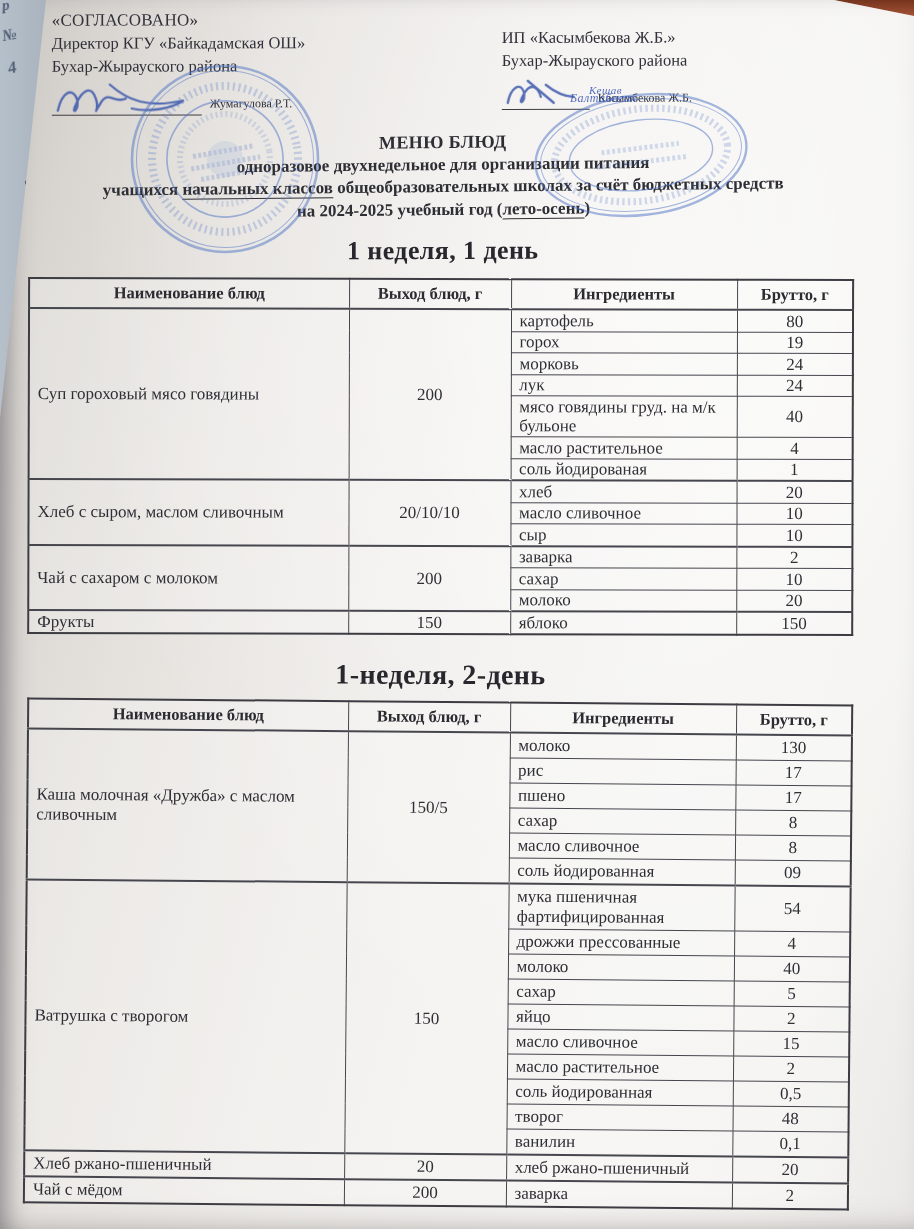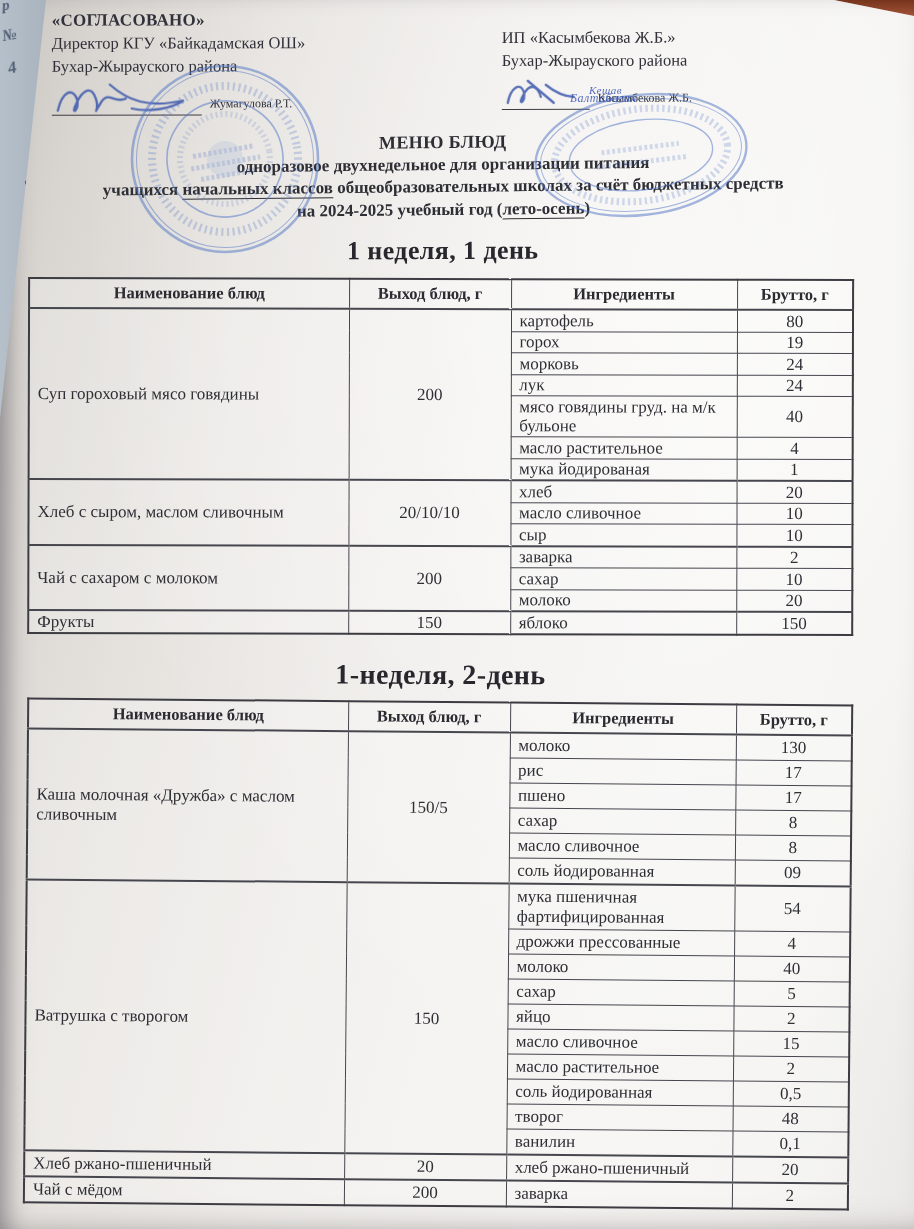--- a/index.html
+++ b/index.html
@@ -30,21 +30,21 @@
     box-shadow:inset 20px 0 26px -14px rgba(70,66,76,.55), inset 0 -18px 30px -18px rgba(120,115,110,.35);
   }
   .paper-margin-line{position:absolute;left:35px;top:10px;width:3px;height:52px;background:#17171c;opacity:.85;transform:rotate(1.5deg);}
   .content{position:absolute;left:28px;top:8px;width:832px;transform:rotate(.3deg);transform-origin:50% 0;}
 
   
   .approvals{display:flex;justify-content:space-between;transform:rotate(-.4deg);}
   .approval{font-size:16.5px;line-height:23px;}
   .approval.left{margin-left:24px;width:340px;}
   .approval.right{margin-top:18px;width:352px;margin-right:6px;}
-  .approval .appr-title{font-weight:bold;font-size:17px;letter-spacing:.3px;}
+  .approval .appr-title{font-weight:normal;font-size:17px;letter-spacing:.3px;}
   .sig-row{display:flex;align-items:flex-end;height:36px;margin-top:2px;}
   .sig-line{position:relative;display:inline-block;border-bottom:1.6px solid #3c3c44;height:30px;}
   .approval.left .sig-line{width:150px;}
   .approval.right .sig-line{width:88px;}
   .sig-line svg{position:absolute;left:0;bottom:-6px;filter:blur(.3px);}
   .signer-name{margin-left:8px;font-size:12px;}
 
   
   .doc-title{margin-top:16px;text-align:center;font-weight:bold;line-height:22.5px;font-size:17px;transform:rotate(-.9deg);color:#2e2e35;}
   .doc-title .t1{font-size:18px;letter-spacing:.4px;}
@@ -168,21 +168,21 @@
             </tr>
             <tr>
               <td class="c-ing">мясо говядины груд. на м/к бульоне</td>
               <td class="c-qty">40</td>
             </tr>
             <tr>
               <td class="c-ing">масло растительное</td>
               <td class="c-qty">4</td>
             </tr>
             <tr>
-              <td class="c-ing">мука йодированая</td>
+              <td class="c-ing">соль йодированая</td>
               <td class="c-qty">1</td>
             </tr>
             <tr class="group-start">
               <td class="c-name" rowspan="3">Хлеб с сыром, маслом сливочным</td>
               <td class="c-out" rowspan="3">20/10/10</td>
               <td class="c-ing">хлеб</td>
               <td class="c-qty">20</td>
             </tr>
             <tr>
               <td class="c-ing">масло сливочное</td>

